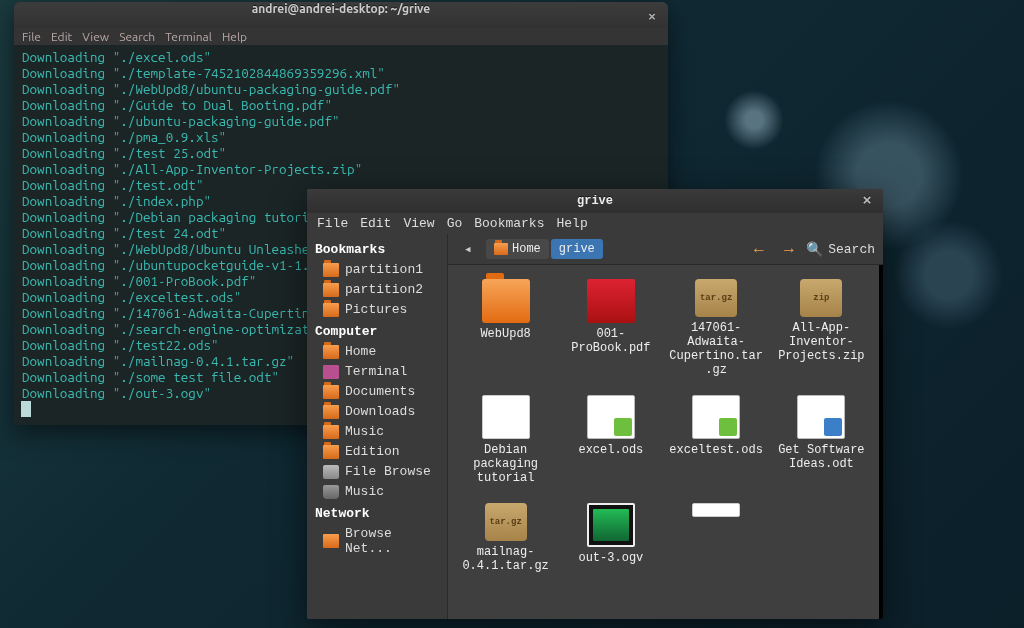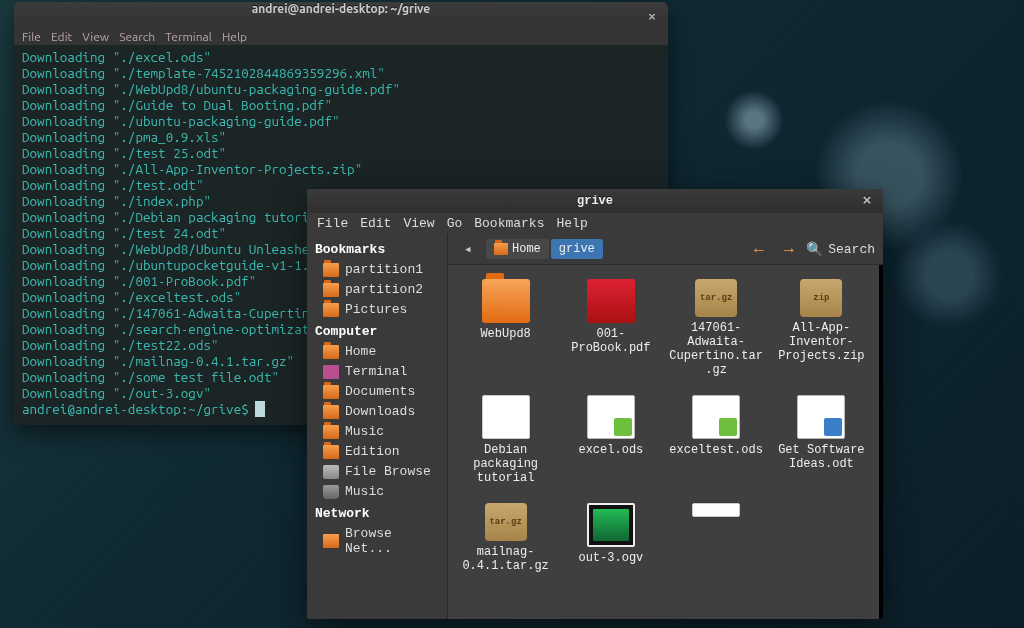--- a/index.html
+++ b/index.html
@@ -169,21 +169,21 @@
 Downloading "./WebUpd8/Ubuntu Unleashed 2012 Edition - Covering 11.10 and 12.04, 7th Edition.pdf"
 Downloading "./ubuntupocketguide-v1-1.pdf"
 Downloading "./001-ProBook.pdf"
 Downloading "./exceltest.ods"
 Downloading "./147061-Adwaita-Cupertino.tar.gz"
 Downloading "./search-engine-optimization-starter-guide.pdf"
 Downloading "./test22.ods"
 Downloading "./mailnag-0.4.1.tar.gz"
 Downloading "./some test file.odt"
 Downloading "./out-3.ogv"
-<span class="prompt">andrei@andrei-desktop:~/grive$ </span><span class="cursor"></span></div>
+<span class="cursor"></span></div>
 </div>
 
 <div class="fm-window">
   <div class="fm-titlebar">
     <span>grive</span>
     <span class="close">×</span>
   </div>
   <div class="fm-menubar">
     <span>File</span>
     <span>Edit</span>

